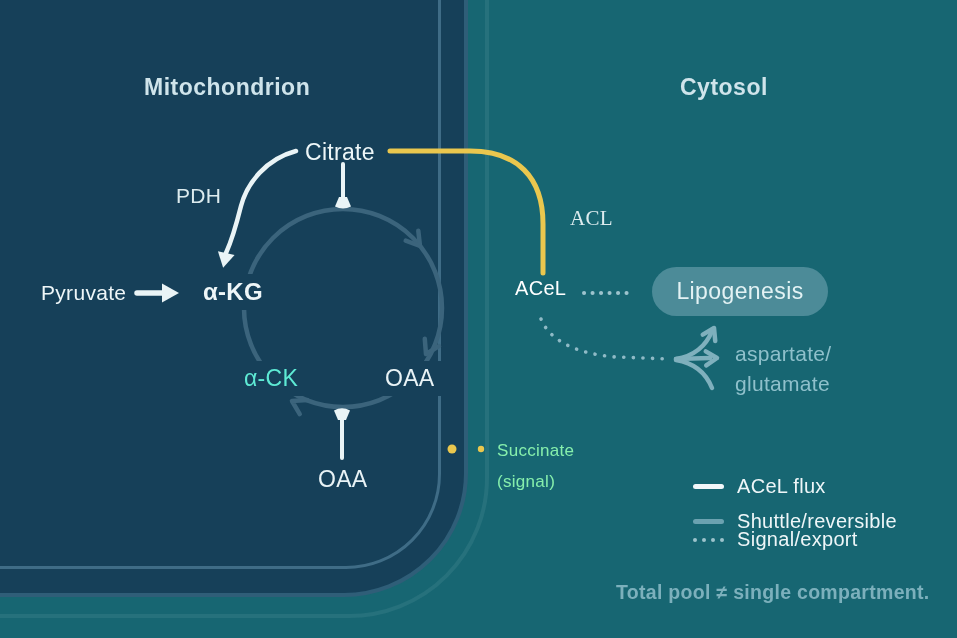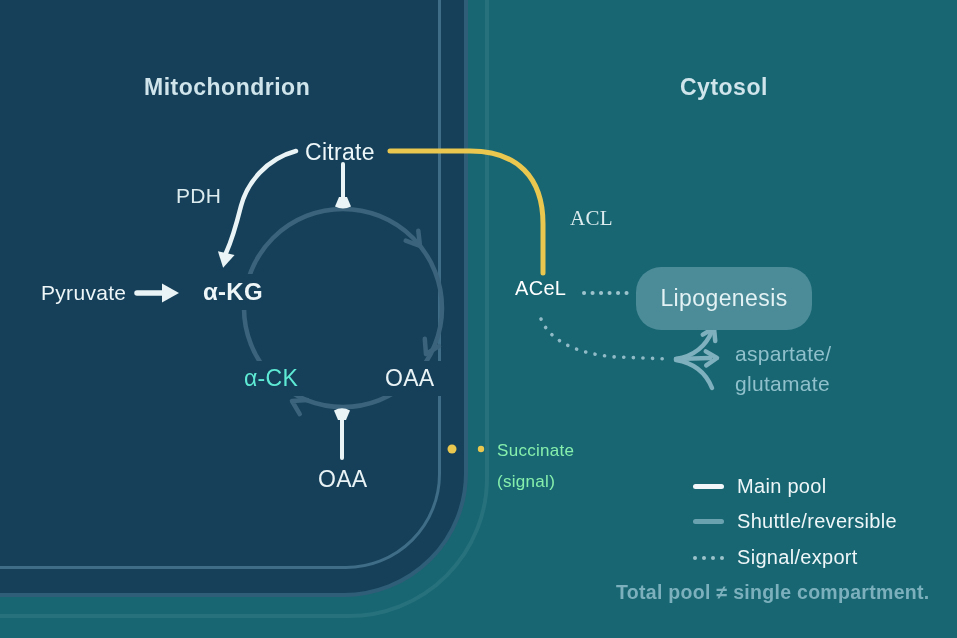--- a/index.html
+++ b/index.html
@@ -49,29 +49,29 @@
   .l-citrate{left:305px;top:139px;font-size:23px;color:#EDF6F8;}
   .l-pdh{left:176px;top:184px;font-size:21px;color:#DCEBEE;}
   .l-pyruvate{left:41px;top:281px;font-size:21px;}
   .l-akg{left:197px;top:274px;font-size:24px;font-weight:bold;background:var(--c-mito-bg,#164059);padding:4px 6px;}
   .l-ack{left:224px;top:361px;font-size:23px;background:var(--c-mito-bg,#164059);padding:4px 8px;color:#5eead4;margin-left:12px;}
   .l-oaa-cycle{left:377px;top:361px;font-size:23px;background:var(--c-mito-bg,#164059);padding:4px 8px;color:#E9F3F6;}
   .l-oaa-import{left:318px;top:466px;font-size:23px;color:#E9F3F6;}
   .l-acl{left:570px;top:206px;font-size:21px;color:#DCEBEE;font-family:Liberation Serif, serif;}
   .l-acel{left:515px;top:277px;font-size:20px;font-weight:normal;color:#ffffff;}
   .pill{
-    position:absolute;left:636px;top:267px;width:176px;height:63px;border-radius:25px;
+    position:absolute;left:652px;top:267px;width:176px;height:49px;border-radius:25px;
     background:var(--c-pill-bg,#4C8B98);display:flex;align-items:center;justify-content:center;
     font-size:23px;color:#E3F2F4;letter-spacing:0.4px;
   }
   .l-asp{left:735px;top:339px;font-size:21px;line-height:30px;color:var(--c-text-muted,#8FC0CB);}
   .l-succ{left:497px;top:435px;font-size:17px;line-height:31px;color:#86efac;}
   
   .legend-row{position:absolute;left:693px;display:flex;align-items:center;gap:13px;}
-  .lr1{top:475px;} .lr2{top:510px;} .lr3{top:546px;}
+  .lr1{top:475px;} .lr2{top:510px;} .lr3{top:528px;}
   .legend-label{font-size:20px;color:var(--c-text-primary,#EEF6F8);letter-spacing:0.3px;white-space:nowrap;}
   .sw{width:31px;flex:0 0 31px;display:flex;align-items:center;justify-content:space-between;}
   .sw-line{height:5px;width:31px;border-radius:3px;}
   .sw-main{background:#F2F8FA;}
   .sw-shuttle{background:var(--c-legend-shuttle,#6BA2B0);}
   .sw-dot{width:4px;height:4px;border-radius:50%;background:var(--c-legend-dotted,#9CC3CC);}
   .note{left:616px;top:581px;font-size:19.5px;color:var(--c-note-text,#7CB0BC);letter-spacing:0.3px;font-weight:bold;}
 </style>
 </head>
 <body>
@@ -143,21 +143,21 @@
 
   <div class="lbl l-succ">
     <div>Succinate</div>
     <div>(signal)</div>
   </div>
 
   <div class="legend-row lr1">
     <div class="sw">
         <div class="sw-line sw-main"></div>
       </div>
-    <div class="legend-label">Main pool</div>
+    <div class="legend-label">ACeL flux</div>
   </div>
   <div class="legend-row lr2">
     <div class="sw">
         <div class="sw-line sw-shuttle"></div>
       </div>
     <div class="legend-label">Shuttle/reversible</div>
   </div>
   <div class="legend-row lr3">
     <div class="sw">
       <div class="sw-dot"></div>

